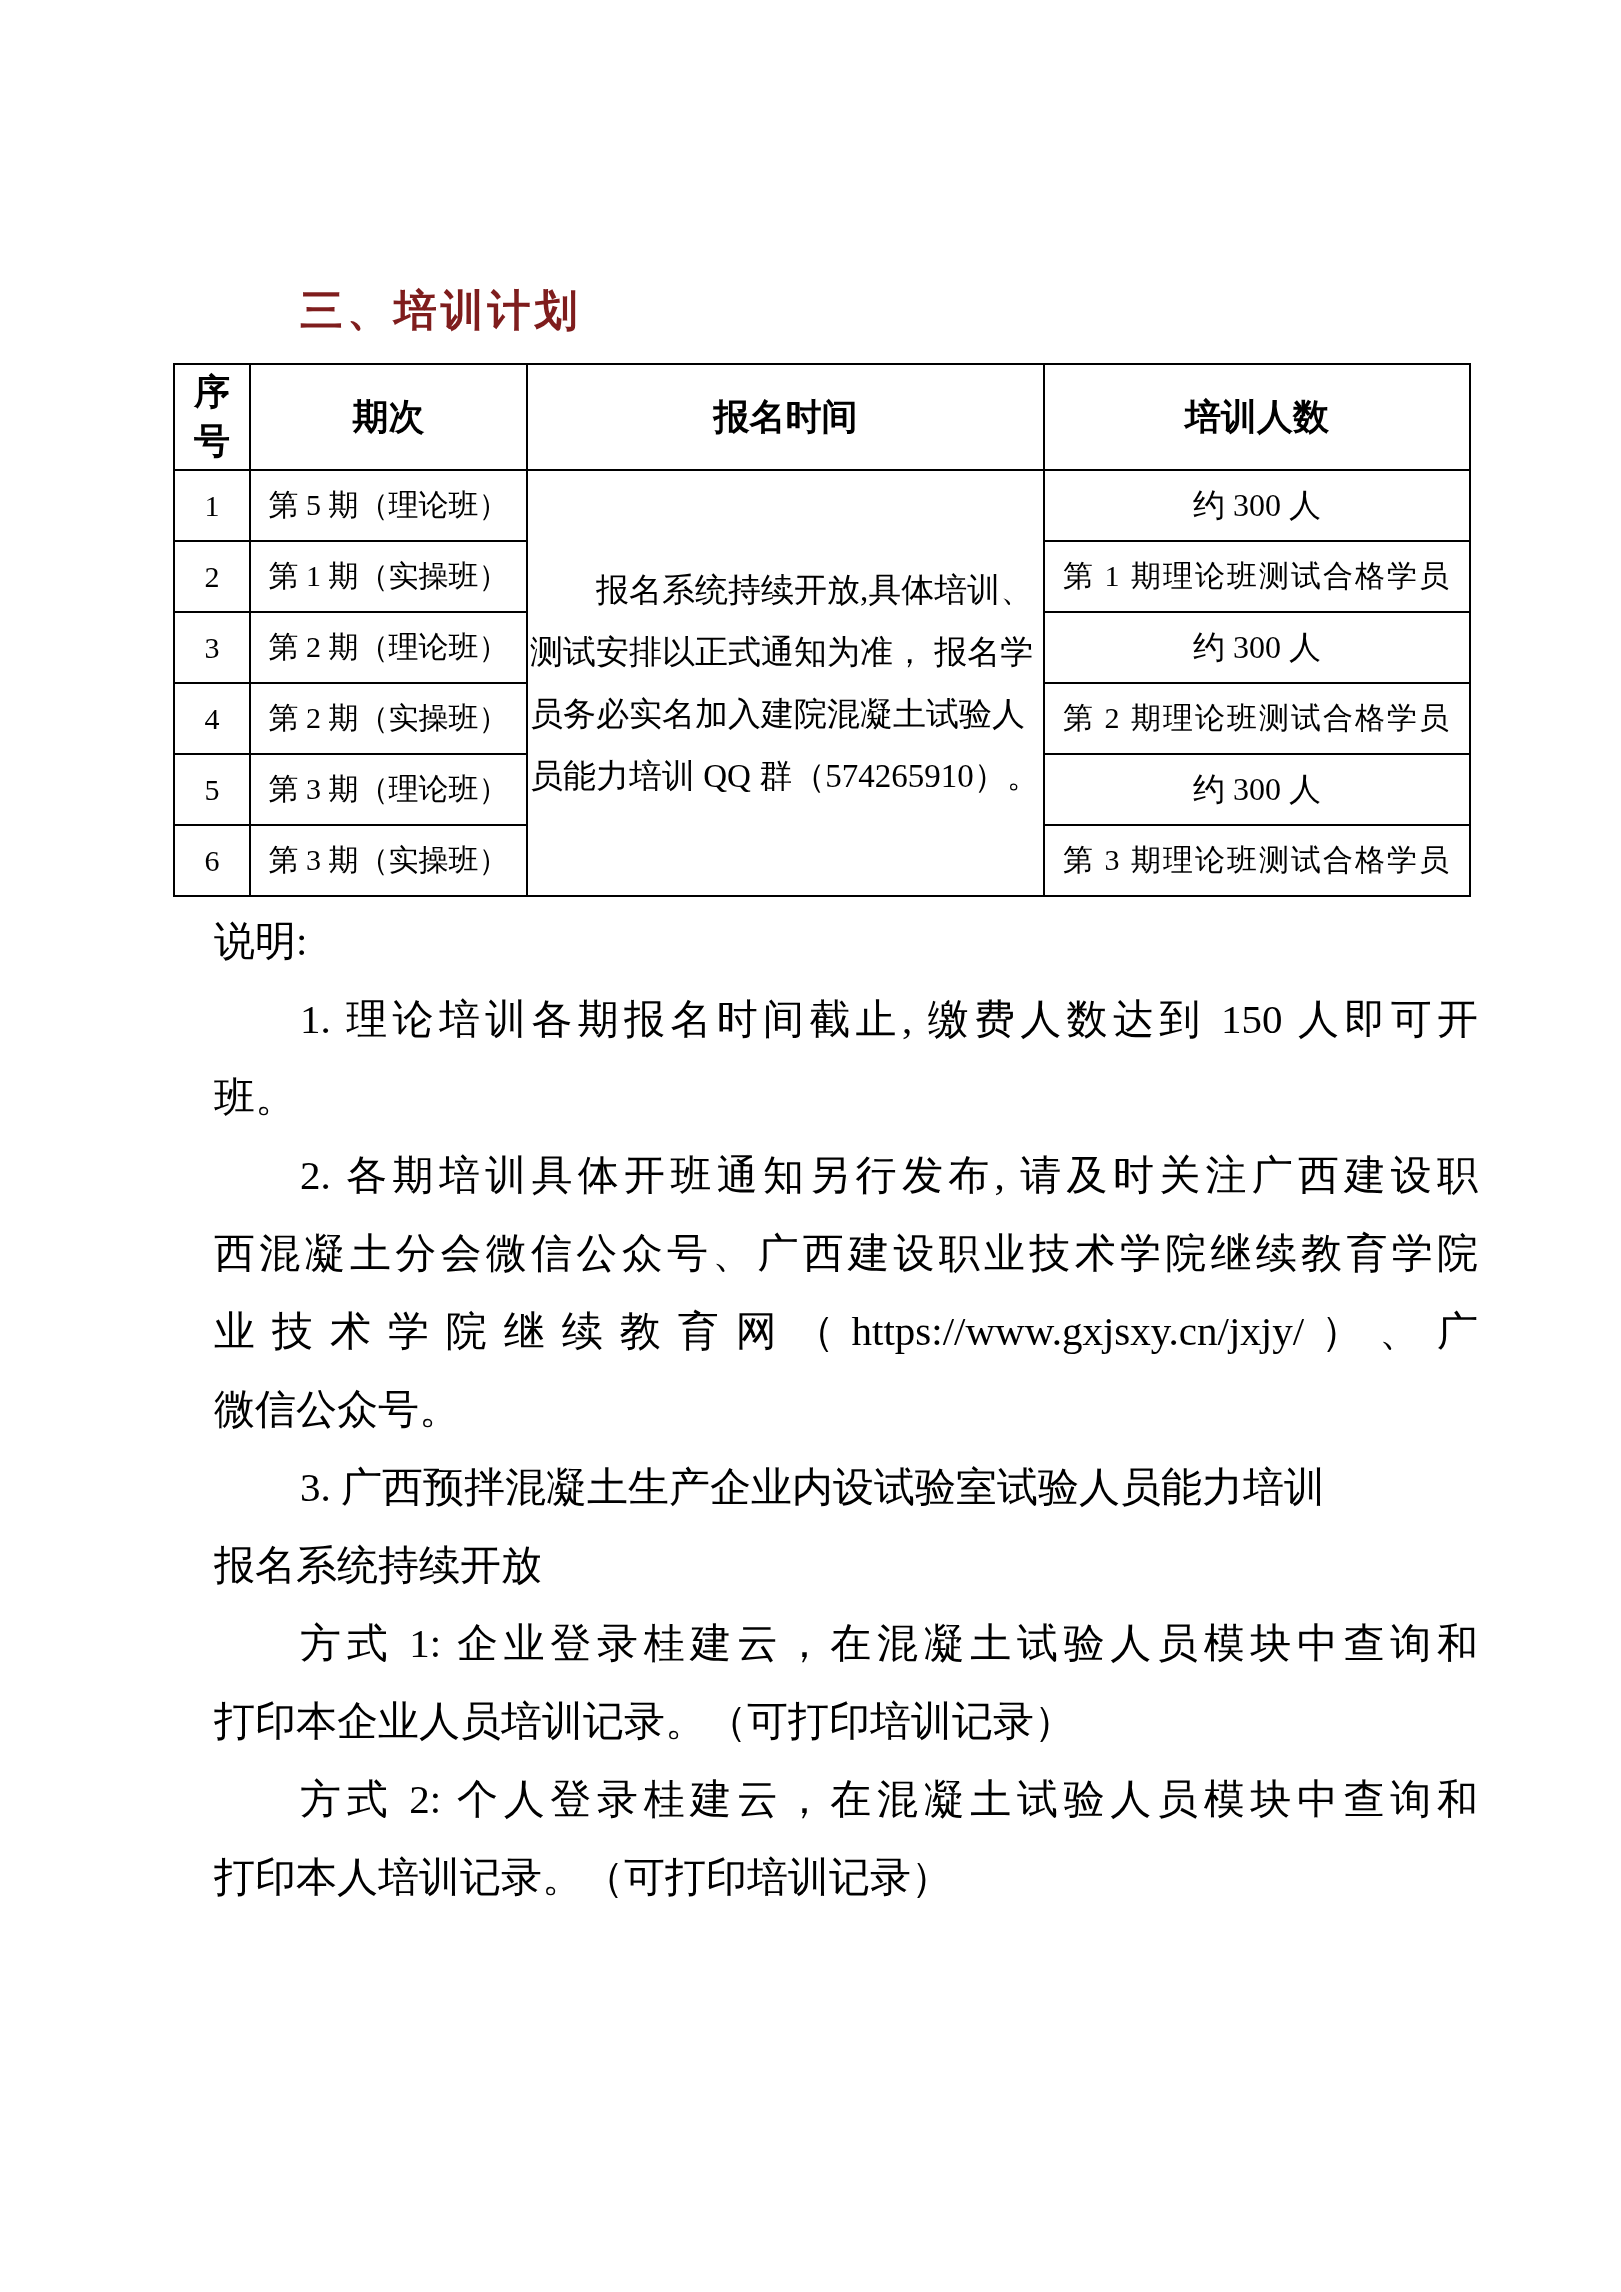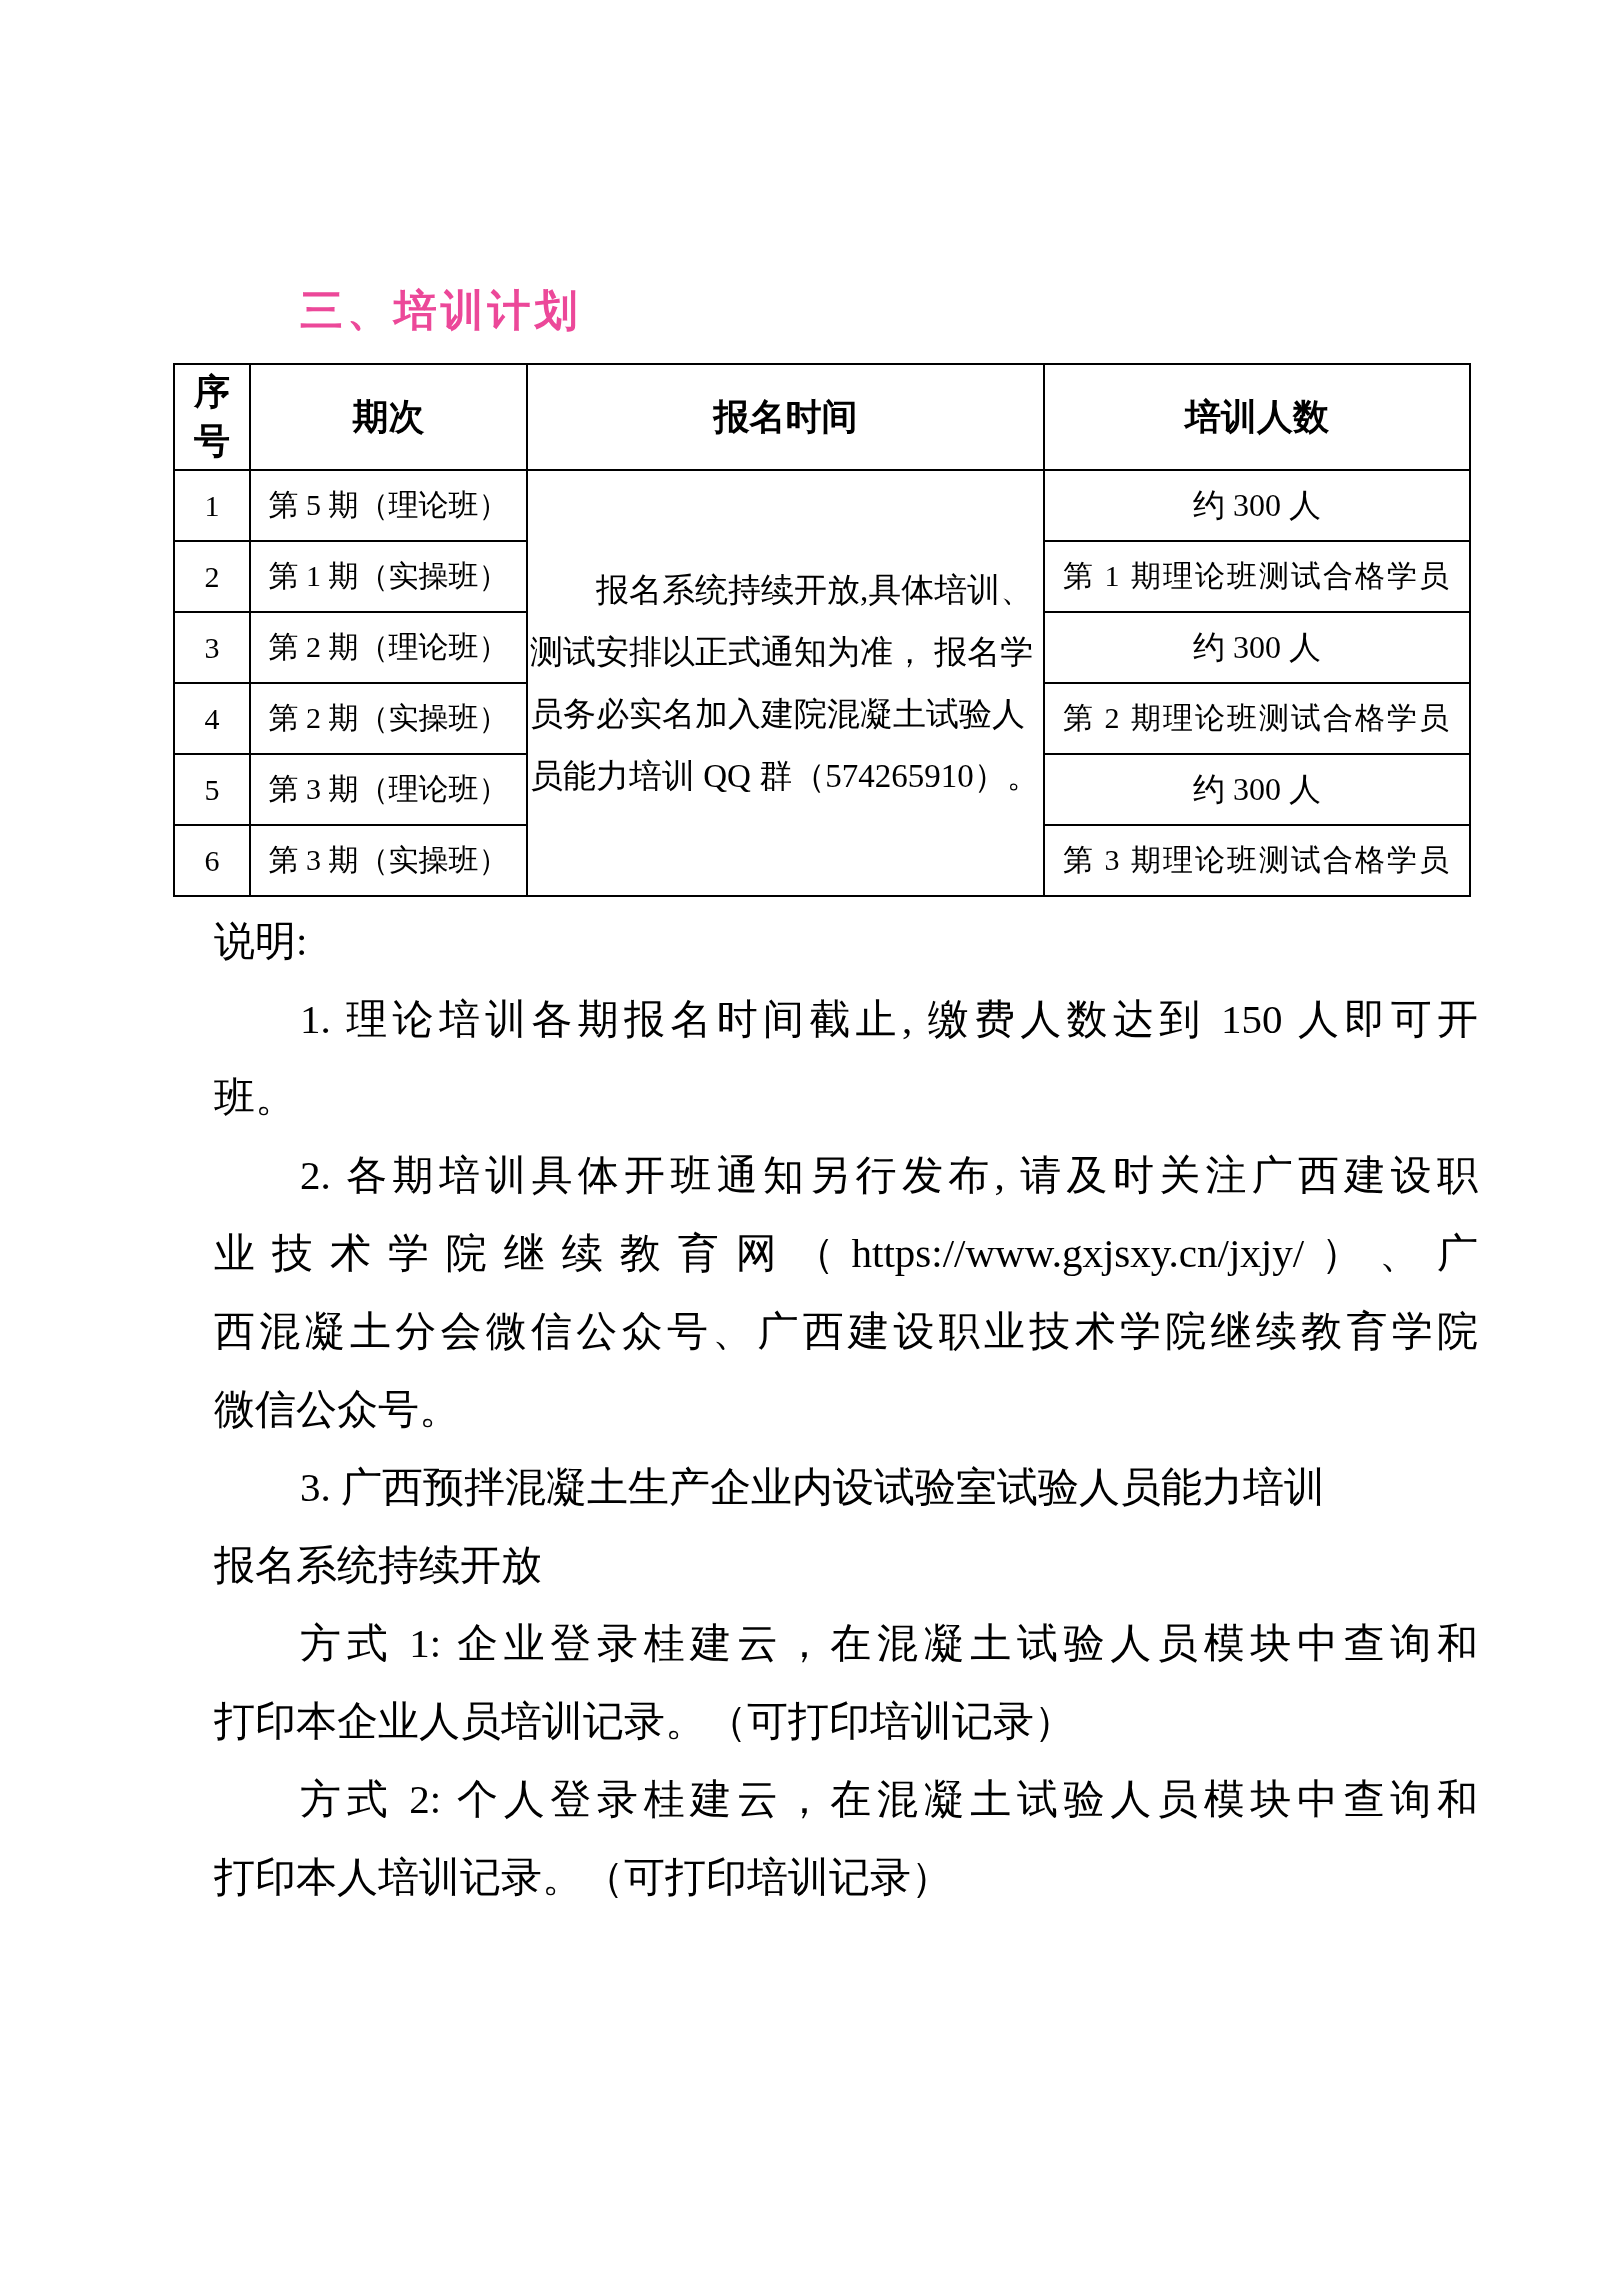--- a/index.html
+++ b/index.html
@@ -14,21 +14,21 @@
   }
   .title {
     position:absolute;
     left:300px; top:286px;
     margin:0;
     font-family:"Liberation Sans", sans-serif;
     font-weight:bold;
     font-size:43px;
     line-height:49px;
     letter-spacing:3.9px;
-    color:#ec4899;
+    color:#7f1d1d;
   }
   table.plan {
     position:absolute;
     left:173px; top:363px;
     width:1297px;
     border-collapse:collapse;
     table-layout:fixed;
   }
   table.plan th, table.plan td {
     border:2px solid #000;
@@ -132,22 +132,22 @@
         <td class="c-trainees qualified">第 3 期理论班测试合格学员</td>
       </tr>
     </tbody>
   </table>
 
   <div class="notes">
     <div class="nline">说明:</div>
     <div class="nline indent fill">1. 理论培训各期报名时间截止, 缴费人数达到 150 人即可开</div>
     <div class="nline">班。</div>
     <div class="nline indent fill">2. 各期培训具体开班通知另行发布, 请及时关注广西建设职</div>
+    <div class="nline fill">西混凝土分会微信公众号、广西建设职业技术学院继续教育学院</div>
     <div class="nline fill">业技术学院继续教育网（https://www.gxjsxy.cn/jxjy/）、广</div>
-    <div class="nline fill">西混凝土分会微信公众号、广西建设职业技术学院继续教育学院</div>
     <div class="nline">微信公众号。</div>
     <div class="nline indent">3. 广西预拌混凝土生产企业内设试验室试验人员能力培训</div>
     <div class="nline">报名系统持续开放</div>
     <div class="nline indent fill">方式 1: 企业登录桂建云，在混凝土试验人员模块中查询和</div>
     <div class="nline">打印本企业人员培训记录。（可打印培训记录）</div>
     <div class="nline indent fill">方式 2: 个人登录桂建云，在混凝土试验人员模块中查询和</div>
     <div class="nline">打印本人培训记录。（可打印培训记录）</div>
   </div>
 
 </div>

